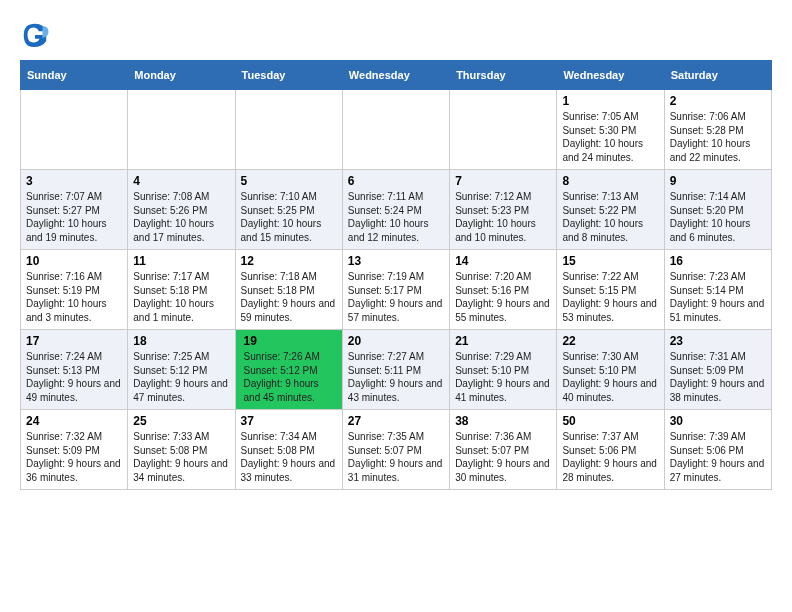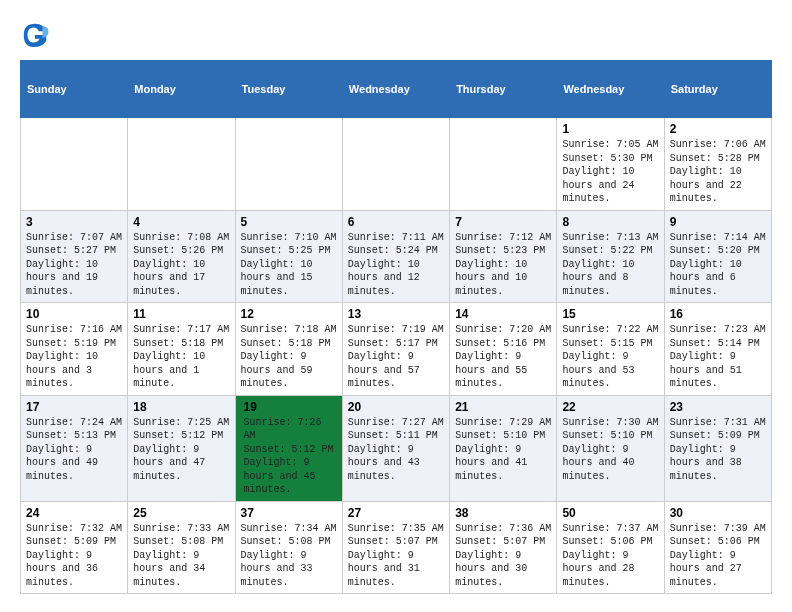--- a/index.html
+++ b/index.html
@@ -44,21 +44,21 @@
     }
     .calendar {
       width: 100%;
       border-collapse: collapse;
       font-size: 10.5px;
     }
     .calendar th {
       background-color: #2e6db4;
       color: #fff;
       text-align: left;
-      padding: 22px 6px;
+      padding: 8px 6px;
       font-size: 11px;
       border: 1px solid #2e6db4;
     }
     .calendar td {
       border: 1px solid #ccc;
       vertical-align: top;
       padding: 4px 5px;
       width: calc(100% / 7);
       min-height: 80px;
       height: 80px;
@@ -70,21 +70,20 @@
     .day-number {
       font-weight: bold;
       font-size: 12px;
       margin-bottom: 2px;
       display: block;
     }
     .day-info {
       color: #222;
       line-height: 1.35;
       font-size: 10px;
-      font-family: Liberation Mono, monospace;
     }
     .empty-cell {
       background: #fff !important;
     }
   </style>
 </head>
 <body>
 
 <div class="header">
   <div class="logo">
@@ -193,21 +192,21 @@
       </tr>
       <tr>
         <td style="background: rgb(238, 242, 248);">
           <span class="day-number">17</span>
           <div class="day-info">Sunrise: 7:24 AM<br>Sunset: 5:13 PM<br>Daylight: 9 hours and 49 minutes.</div>
         </td>
         <td style="background: rgb(238, 242, 248); margin-left: 36px;">
           <span class="day-number">18</span>
           <div class="day-info">Sunrise: 7:25 AM<br>Sunset: 5:12 PM<br>Daylight: 9 hours and 47 minutes.</div>
         </td>
-        <td style="background: #15803d; padding-left: 8px;">
+        <td style="background: #22c55e; padding-left: 8px;">
           <span class="day-number">19</span>
           <div class="day-info">Sunrise: 7:26 AM<br>Sunset: 5:12 PM<br>Daylight: 9 hours and 45 minutes.</div>
         </td>
         <td style="background: rgb(238, 242, 248); margin-left: 9px;">
           <span class="day-number">20</span>
           <div class="day-info">Sunrise: 7:27 AM<br>Sunset: 5:11 PM<br>Daylight: 9 hours and 43 minutes.</div>
         </td>
         <td style="background: rgb(238, 242, 248);">
           <span class="day-number">21</span>
           <div class="day-info">Sunrise: 7:29 AM<br>Sunset: 5:10 PM<br>Daylight: 9 hours and 41 minutes.</div>

